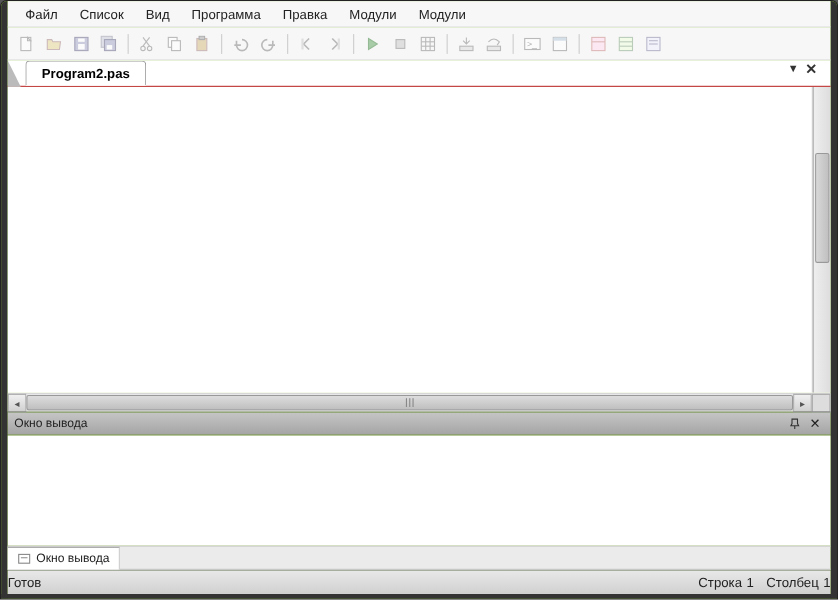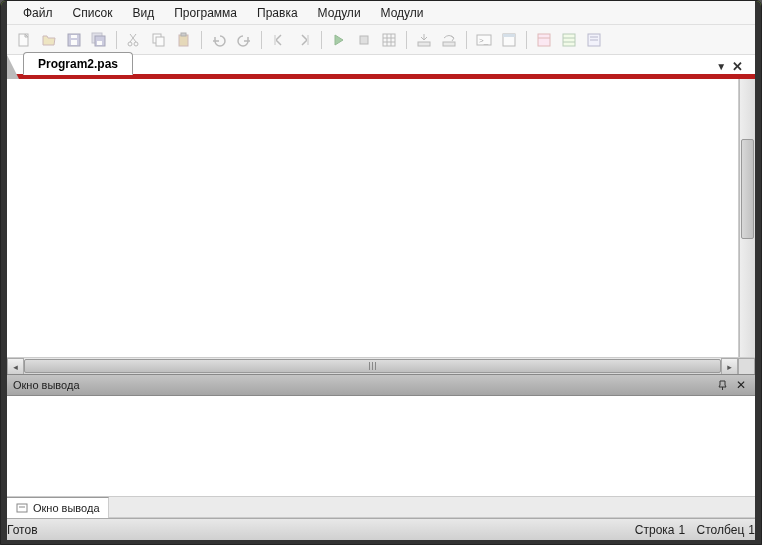--- a/index.html
+++ b/index.html
@@ -16,21 +16,21 @@
 
 .inner { flex: 1; display: flex; flex-direction: column; background: #84cc16; border: 6px solid #333; border-top: none; border-bottom-width: 4px; }
 
 .menubar { height: 24px; background: #f7f7f7; display: flex; align-items: center; padding: 0 6px; border-bottom: 1px solid #e0e0e0; }
 .menu-item { padding: 3px 10px; font-size: 12px; color: #222; cursor: pointer; }
 
 .toolbar { height: 30px; background: #f7f7f7; display: flex; align-items: center; padding: 0 6px; gap: 3px; border-bottom: 1px solid #ddd; }
 .tool-btn { width: 22px; height: 22px; display: flex; align-items: center; justify-content: center; cursor: pointer; border-radius: 2px; opacity: 0.55; }
 .tool-sep { width: 1px; height: 18px; background: #ccc; margin: 0 3px; }
 
-.tab-bar { height: 24px; background: #fff; display: flex; align-items: flex-end; padding: 0 8px; position: relative; border-bottom: 5px solid #b91c1c; }
+.tab-bar { height: 24px; background: #fff; display: flex; align-items: flex-start; padding: 0 8px; position: relative; border-bottom: 1px solid #b91c1c; }
 .tab-bar::before { content: ""; position: absolute; left: 0; top: 0; width: 12px; height: 24px; background: #bbb; clip-path: polygon(0 0, 100% 100%, 0 100%); }
 .tab { padding: 4px 14px 3px 14px; font-size: 12px; font-weight: bold; background: #fff; border: 1px solid #999; border-bottom: 1px solid #fff; border-radius: 4px 4px 0 0; margin-left: 8px; margin-bottom: -1px; cursor: pointer; }
 .tab-bar-right { margin-left: auto; display: flex; gap: 6px; align-items: center; padding-right: 4px; }
 .tab-dd { font-size: 10px; color: #333; cursor: pointer; }
 .tab-close { font-size: 13px; color: #333; cursor: pointer; font-weight: bold; }
 
 .editor-area { flex: 1; display: flex; background: #fff; position: relative; overflow: hidden; }
 .editor { flex: 1; background: #fff; border-right: 1px solid #ccc; }
 .v-scroll { width: 16px; background: linear-gradient(to right, #eee, #ddd); border-left: 1px solid #bbb; position: relative; }
 .v-thumb { position: absolute; left: 1px; right: 1px; top: 60px; height: 100px; background: linear-gradient(to right, #d8d8d8, #c0c0c0); border: 1px solid #999; border-radius: 2px; }

